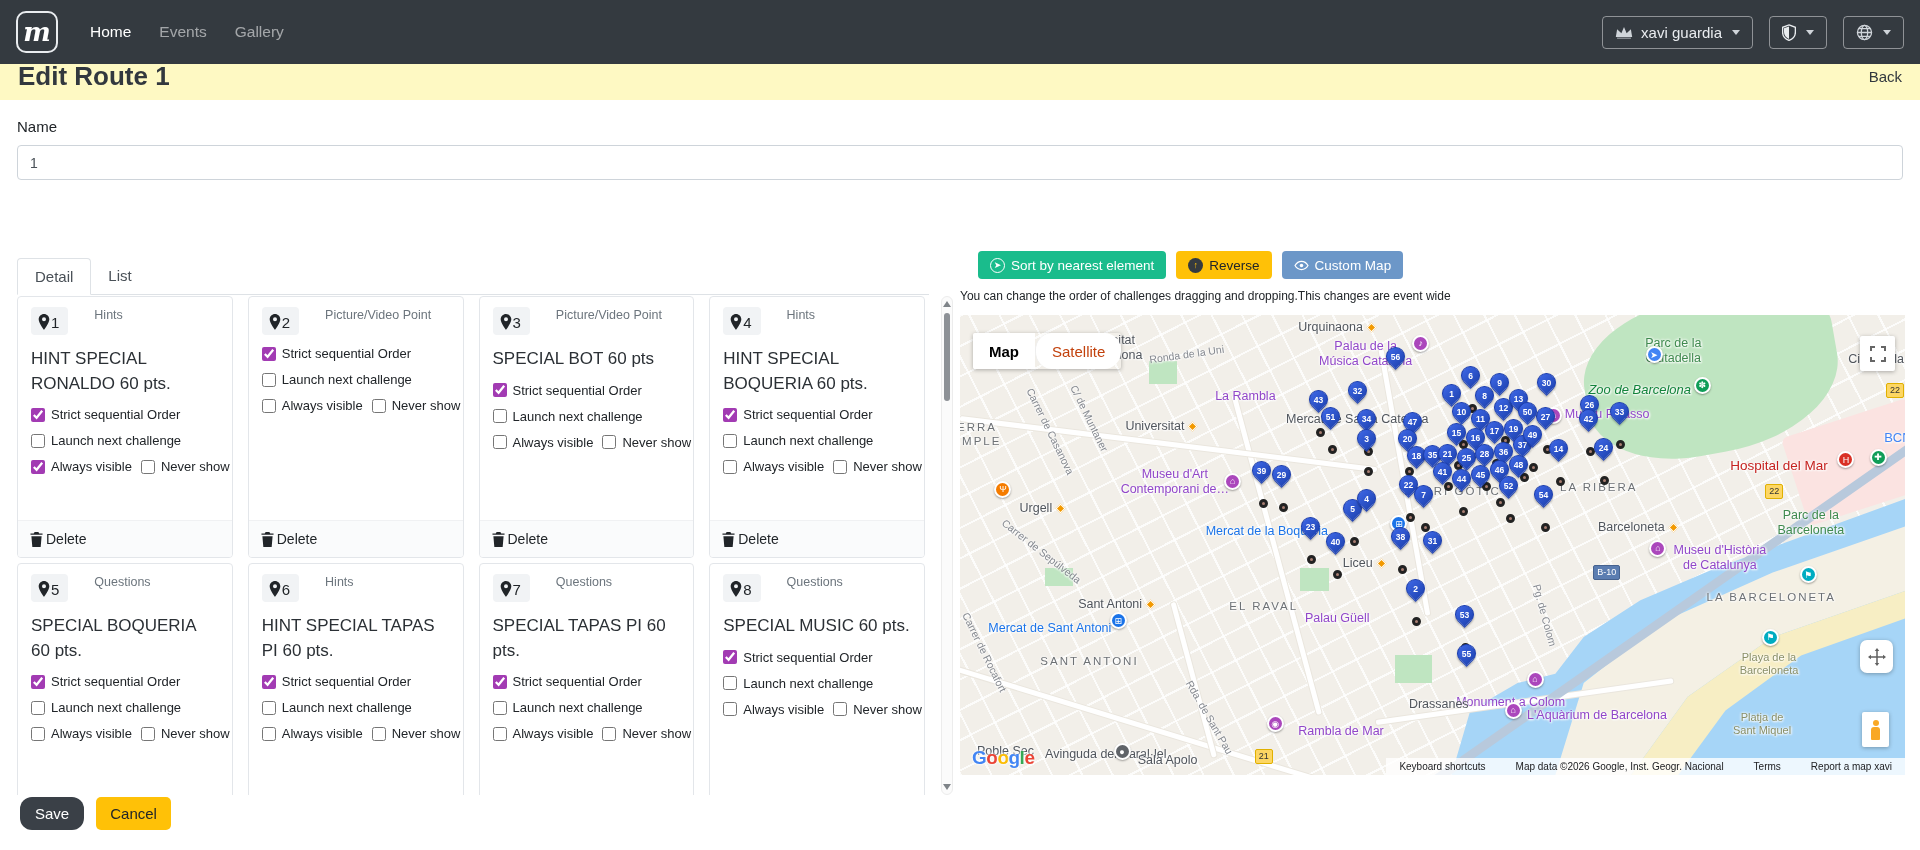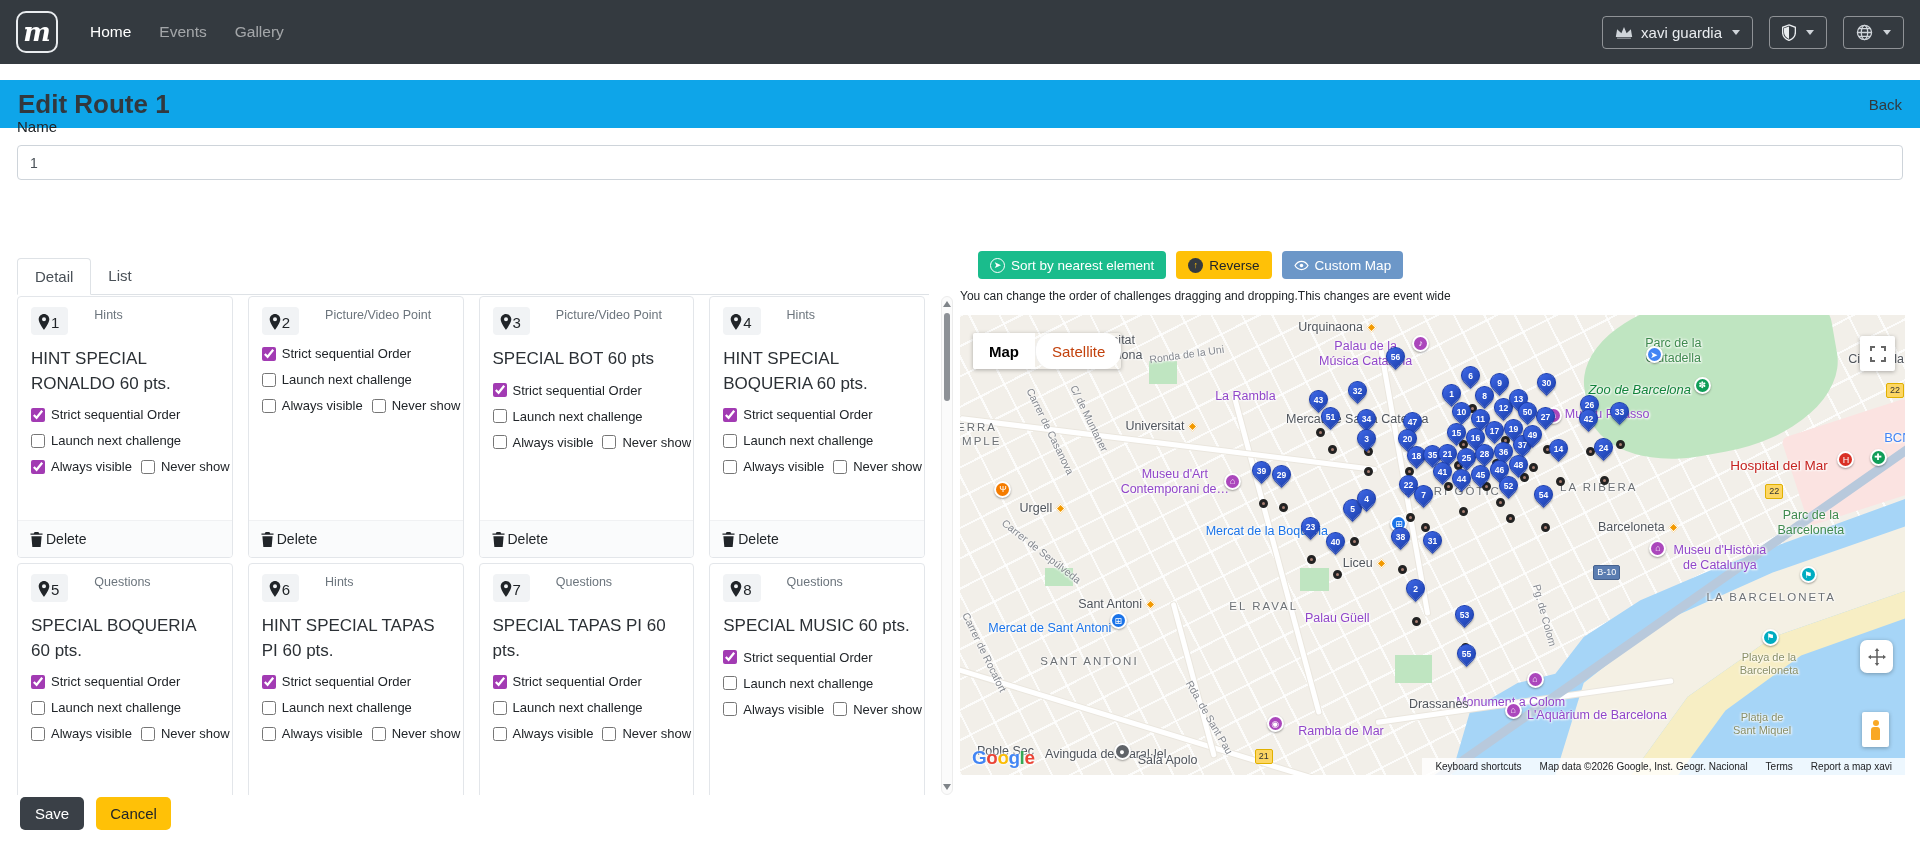--- a/index.html
+++ b/index.html
@@ -17,21 +17,21 @@
   .nav-link { padding:8px 10px; font-size:15.5px; color:rgba(255,255,255,.55); cursor:pointer; }
   .nav-link.active { color:#fff; }
   .nav-right { margin-left:auto; display:flex; gap:16px; align-items:center; }
   .outline-btn { border:1px solid rgba(255,255,255,.45); border-radius:4px; padding:7px 12px;
     display:flex; align-items:center; gap:8px; color:#e9ecef; font-size:15px; cursor:pointer; }
   .caret { width:0; height:0; border-left:4.5px solid transparent; border-right:4.5px solid transparent;
     border-top:5px solid #cfd4d9; margin-left:2px; }
   .nav-ico { display:inline-flex; }
 
   
-  .subheader { position:absolute; top:80px; left:0; width:100%; height:48px; background:#0ea5e9;
+  .subheader { position:absolute; top:52px; left:0; width:100%; height:48px; background:#fef9c3;
     display:flex; align-items:center; padding:0 18px; }
   .page-title { font-size:26px; font-weight:600; color:#32383e; }
   .back-link { margin-left:auto; font-size:15px; color:#32383e; cursor:pointer; }
 
   
   .name-label { position:absolute; top:118px; left:17px; font-size:15px; color:#212529; }
   .name-input { position:absolute; top:145px; left:17px; width:1886px; height:35px;
     border:1px solid #ced4da; border-radius:4px; padding:6px 12px; font-size:14px; color:#495057;
     font-family:inherit; background:#fff; }
   .hide-row { position:absolute; top:204px; left:17px; display:flex; align-items:center; gap:7px;
@@ -155,27 +155,27 @@
     border-radius:2px; box-shadow:0 1px 4px rgba(0,0,0,.3); display:flex; align-items:center;
     justify-content:center; cursor:pointer; z-index:20; }
   .peg-fig { width:9px; height:20px; position:relative; }
   .peg-fig:before { content:""; position:absolute; top:0; left:2px; width:6px; height:6px;
     border-radius:50%; background:#f9a825; }
   .peg-fig:after { content:""; position:absolute; top:7px; left:0; width:9px; height:13px;
     border-radius:3px 3px 1px 1px; background:#f9a825; }
   .glogo { position:absolute; left:12px; bottom:6px; font-size:19px; font-weight:bold;
     letter-spacing:-.5px; z-index:20; text-shadow:0 0 3px #fff,0 0 3px #fff; cursor:pointer; }
   .attrib { position:absolute; right:0; bottom:0; height:17px; background:rgba(255,255,255,.8);
-    display:flex; align-items:center; gap:4px; font-size:10px; color:#202124; z-index:20;
+    display:flex; align-items:center; gap:16px; font-size:10px; color:#202124; z-index:20;
     padding:0 6px; }
   .attrib span { padding:0 7px; cursor:pointer; white-space:nowrap; }
 
   
   .footer-btns { position:absolute; top:797px; left:20px; display:flex; gap:12px; z-index:40; }
-  .btn-save { background:#3a4047; color:#fff; border-radius:5px; padding:8px 15px; font-size:15px;
+  .btn-save { background:#3a4047; color:#fff; border-radius:12px; padding:8px 15px; font-size:15px;
     cursor:pointer; }
   .btn-cancel { background:#ffc107; color:#212529; border-radius:5px; padding:8px 14px;
     font-size:15px; cursor:pointer; }
 </style>
 </head>
 <body>
 
 <div class="page">
 
   <div class="navbar">

